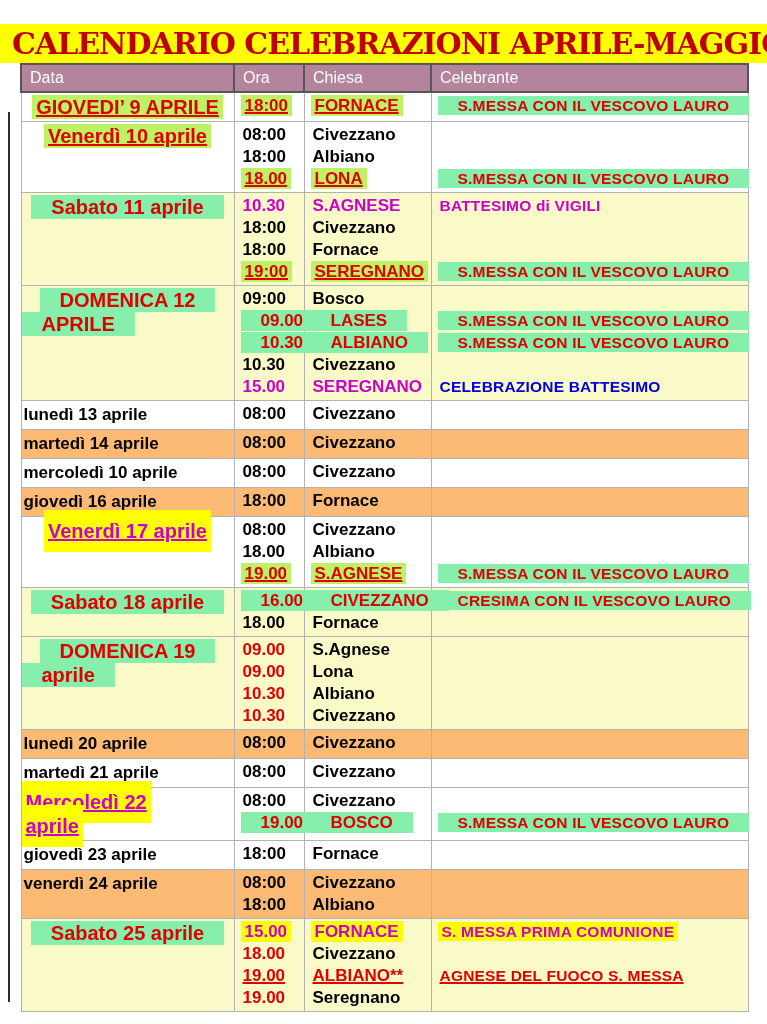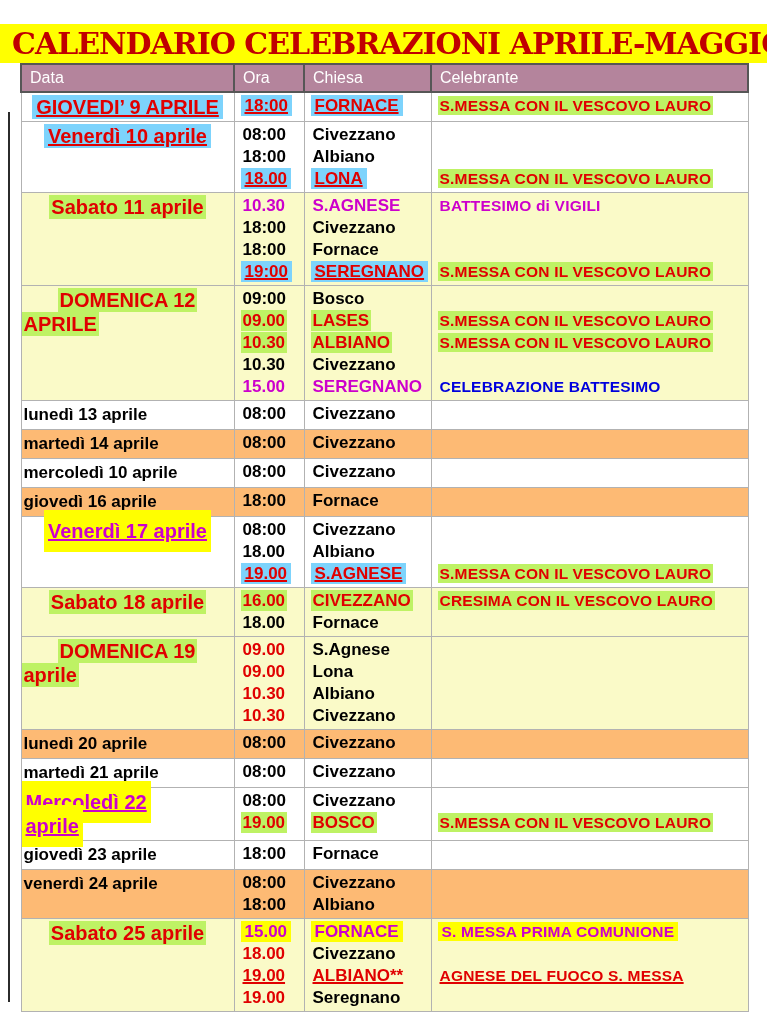--- a/index.html
+++ b/index.html
@@ -23,22 +23,22 @@
   .c-cel{font-size:15.5px;letter-spacing:.2px}
   .dl{line-height:24px;white-space:nowrap;}
   .a-center{text-align:center}
   .a-right{text-align:left;padding-right:8px}
   .sz-lg{font-size:20px;font-weight:bold}
   .sz-sm{font-size:17px;font-weight:bold}
   .v{padding:0 2px}
   .t-black{color:#000000}
   .t-red{color:#e00000}
   .t-red-u{color:#e00000;text-decoration:underline;text-decoration-thickness:2px}
-  .t-red-hl{color:#e00000;background:#bef264;padding:1px 2px}
-  .t-red-hl-u{color:#e00000;background:#7dd3fc;padding:1px 4px;
+  .t-red-hl{color:#e00000;background:#86efac;padding:1px 20px}
+  .t-red-hl-u{color:#e00000;background:#bef264;padding:1px 4px;
               text-decoration:underline;text-decoration-thickness:2px}
   .t-magenta{color:#cc00cc}
   .t-magenta-hl{color:#cc00cc;background:#ffff00;padding:1px 4px}
   .t-magenta-hl-u{color:#cc00cc;background:#ffff00;padding:10px 4px;
                   text-decoration:underline;text-decoration-thickness:2px}
   .t-blue{color:#0000dd}
 </style>
 </head>
 <body>
 

